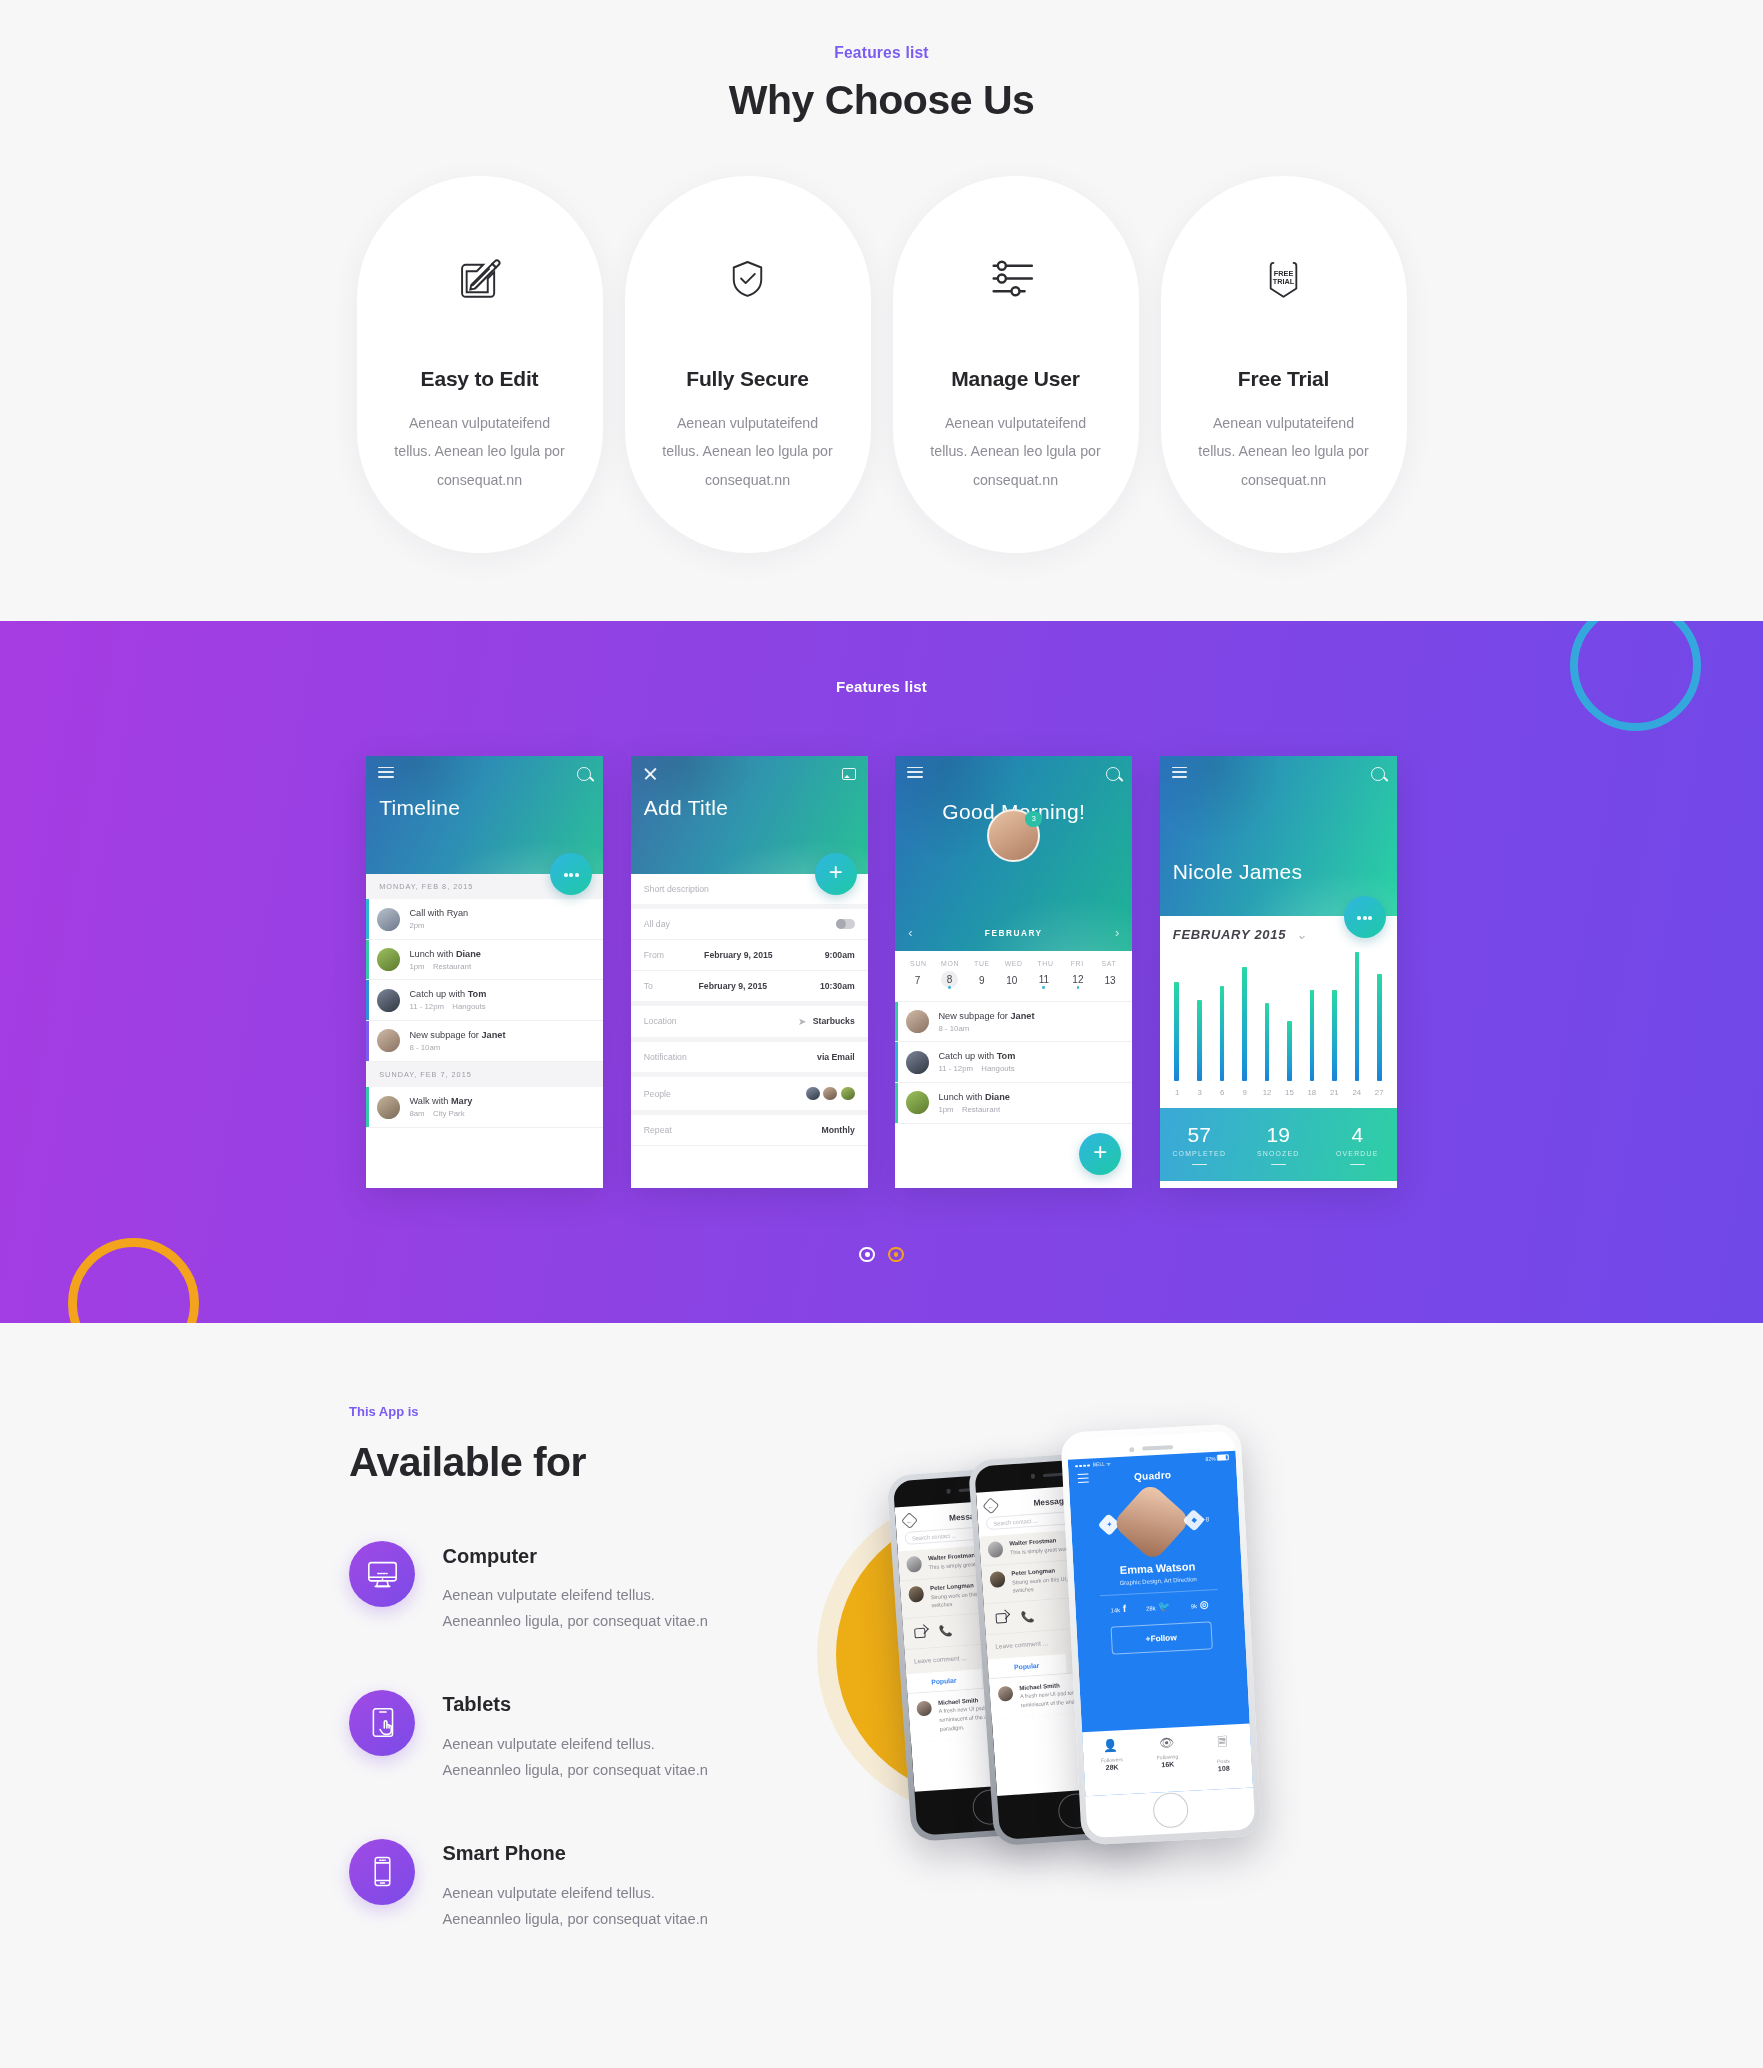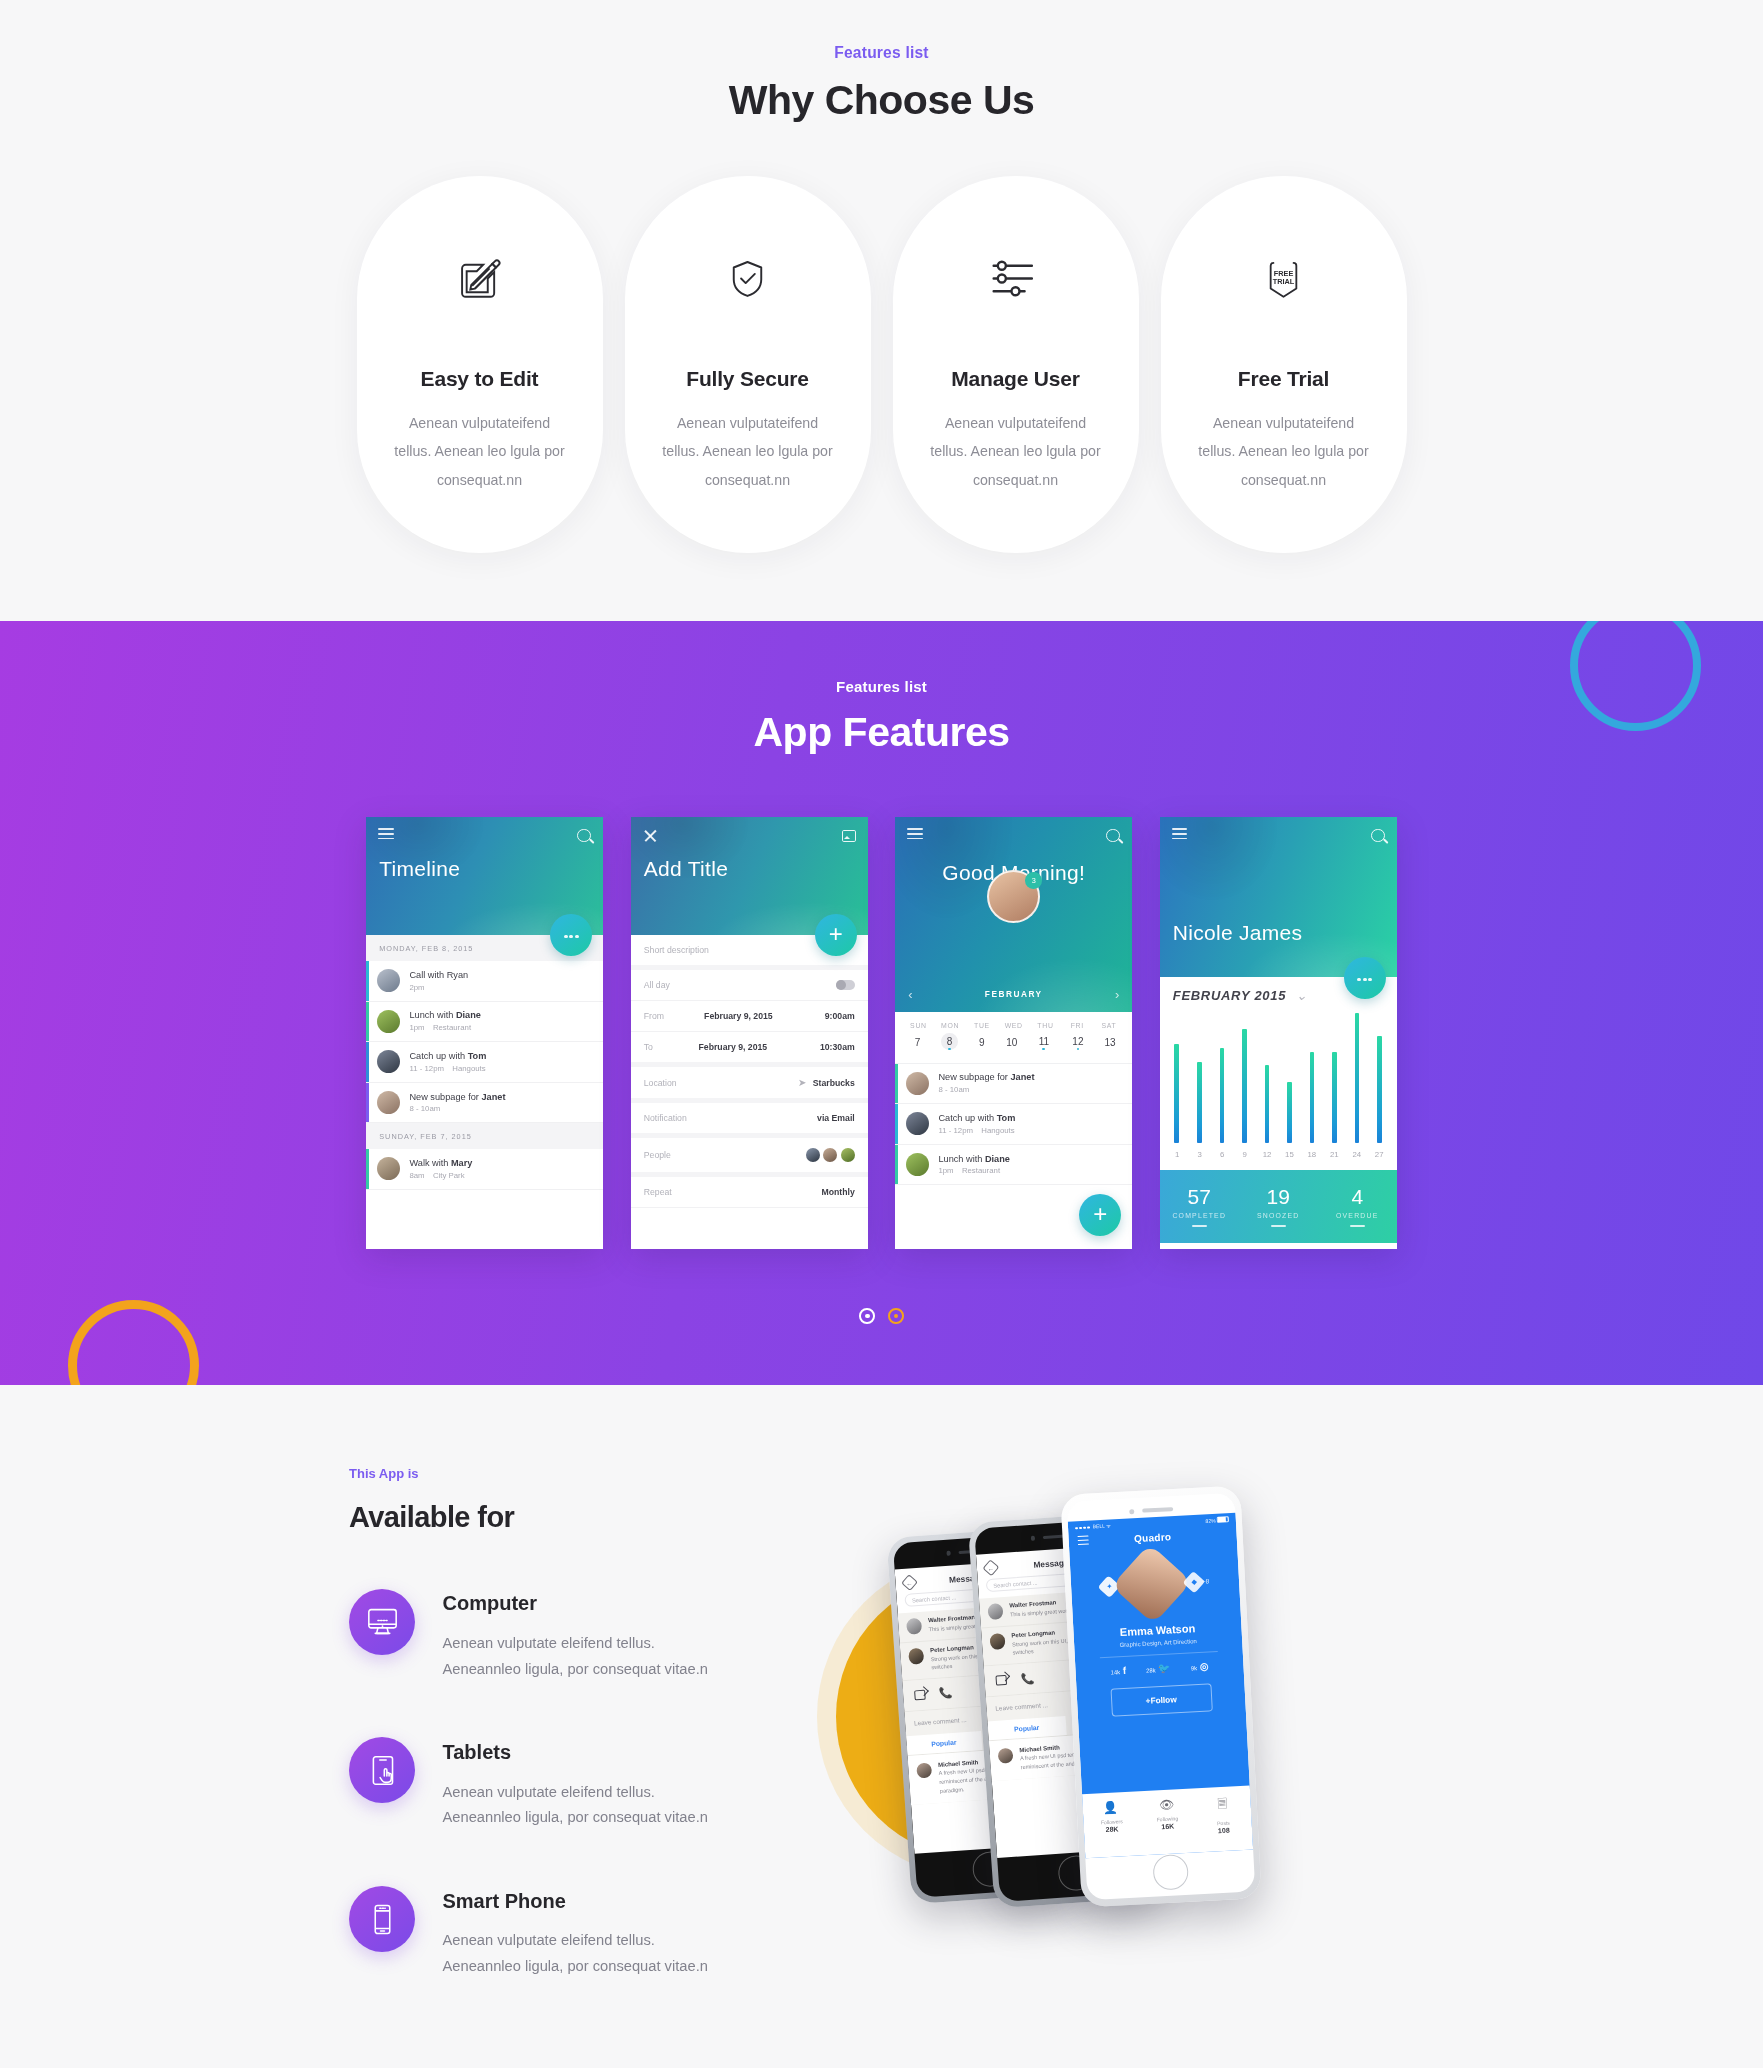--- a/index.html
+++ b/index.html
@@ -163,21 +163,21 @@
   .dot { width:15.6px;height:15.6px;border-radius:50%;border:2.8px solid #fff; display:flex;align-items:center;justify-content:center;}
   .dot i { width:4.6px;height:4.6px;border-radius:50%;background:#fff;display:block;}
   .dot.orange { border-color:#f3a31c; }
   .dot.orange i { background:#f3a31c; }
 
   
   .sec-avail { background:#f7f7f8; padding:79px 0 101px; position:relative; overflow:hidden; }
   .avail-inner { width:1065px; margin:0 auto; display:flex; }
   .avail-left { width:478px; padding-top:1.8px; }
   .avail-eyebrow { color:#7b5cf0; font-size:13px; font-weight:700; }
-  .avail-title { color:#27262b; font-size:29px; font-weight:800; letter-spacing:-0.6px; margin-top:20px; }
+  .avail-title { color:#27262b; font-size:41px; font-weight:800; letter-spacing:-0.6px; margin-top:20px; }
   .plist { margin-top:55px; }
   .pitem { display:flex; align-items:flex-start; margin-bottom:55px; }
   .pic {
     width:66px;height:66px;border-radius:50%;flex:none;margin-right:27.5px;
     background:linear-gradient(140deg,#a14ae4,#7b4ae8);
     display:flex;align-items:center;justify-content:center;
     box-shadow:0 5.5px 16.5px rgba(130,70,225,.26);
   }
   .ptitle { font-size:20px; font-weight:800; color:#27262b; margin-top:3.7px; }
   .pdesc { margin-top:15.6px; font-size:14.7px; line-height:1.75; color:#82828d; }
@@ -318,21 +318,20 @@
     </div>
 
   </div>
 </section>
 
 <section class="sec-app">
   <div class="ring ring-blue"></div>
   <div class="ring ring-orange"></div>
 
   <div class="eyebrow">Features list</div>
-  <h2 class="sec-title">App Features</h2>
 
   <div class="phones">
 
     <div class="ph">
       <div class="ph-hero">
         <div class="ph-bar">
           <div class="hamb">
               <i></i>
               <i></i>
               <i></i>

